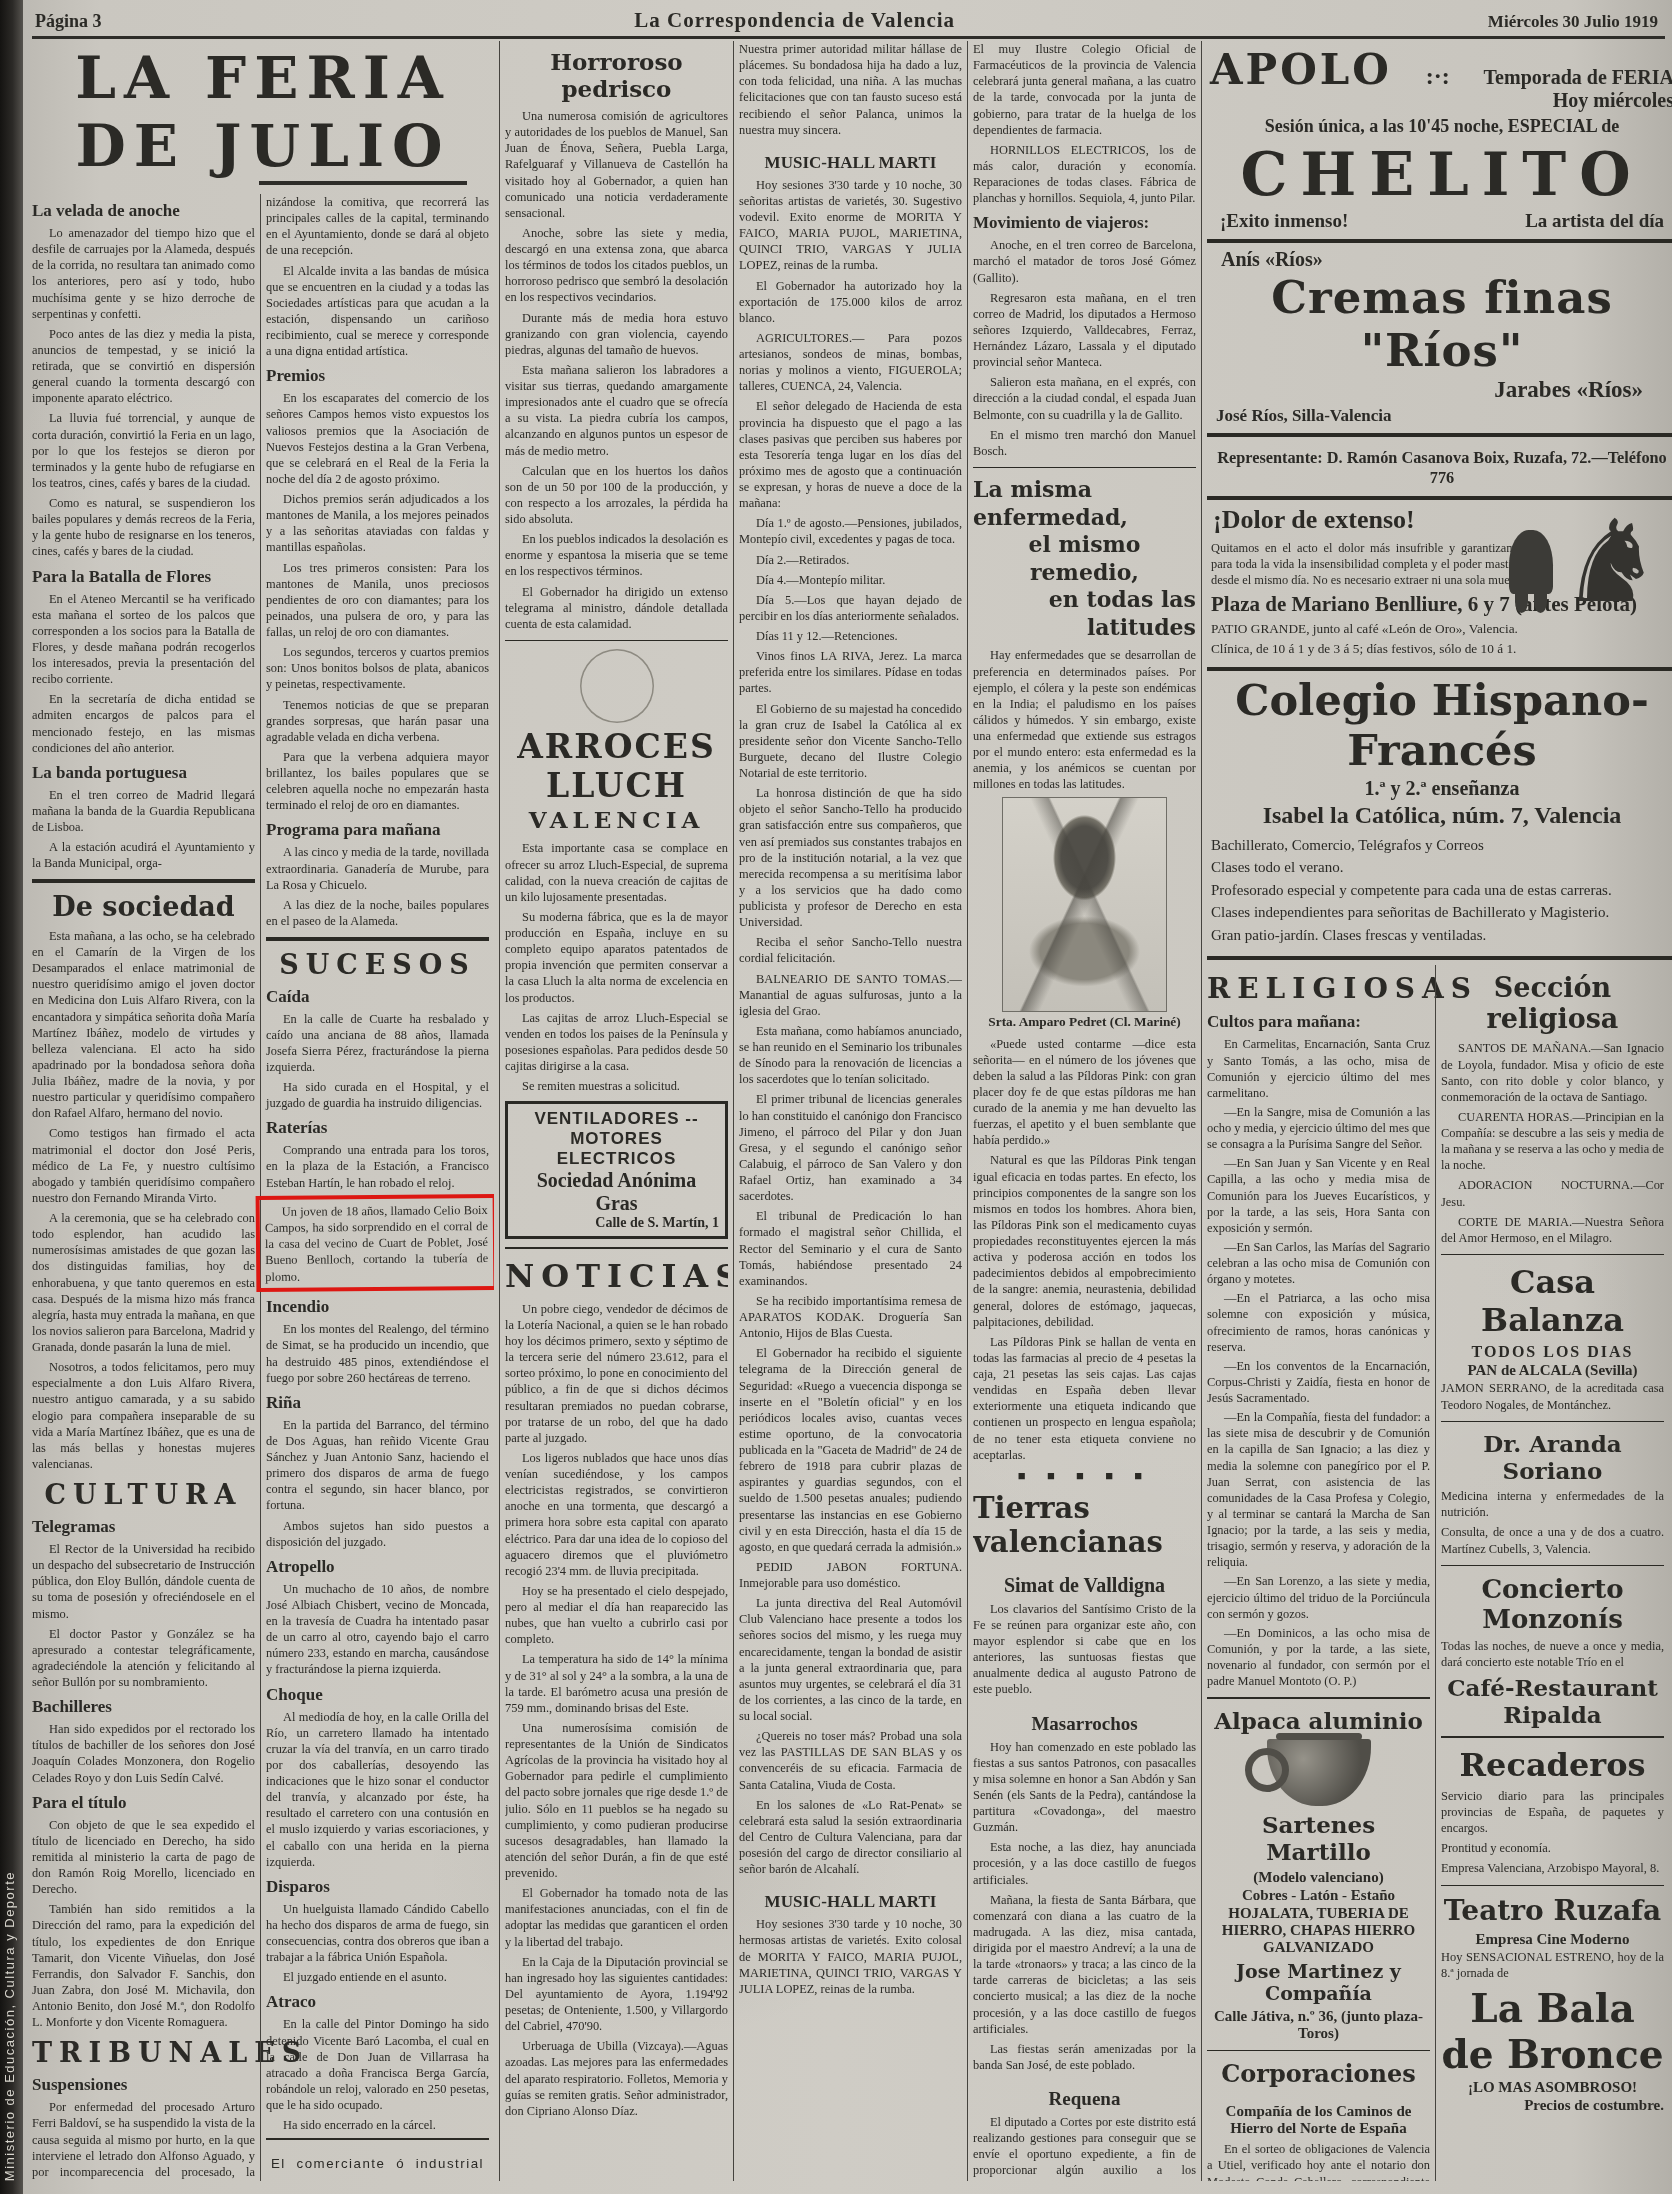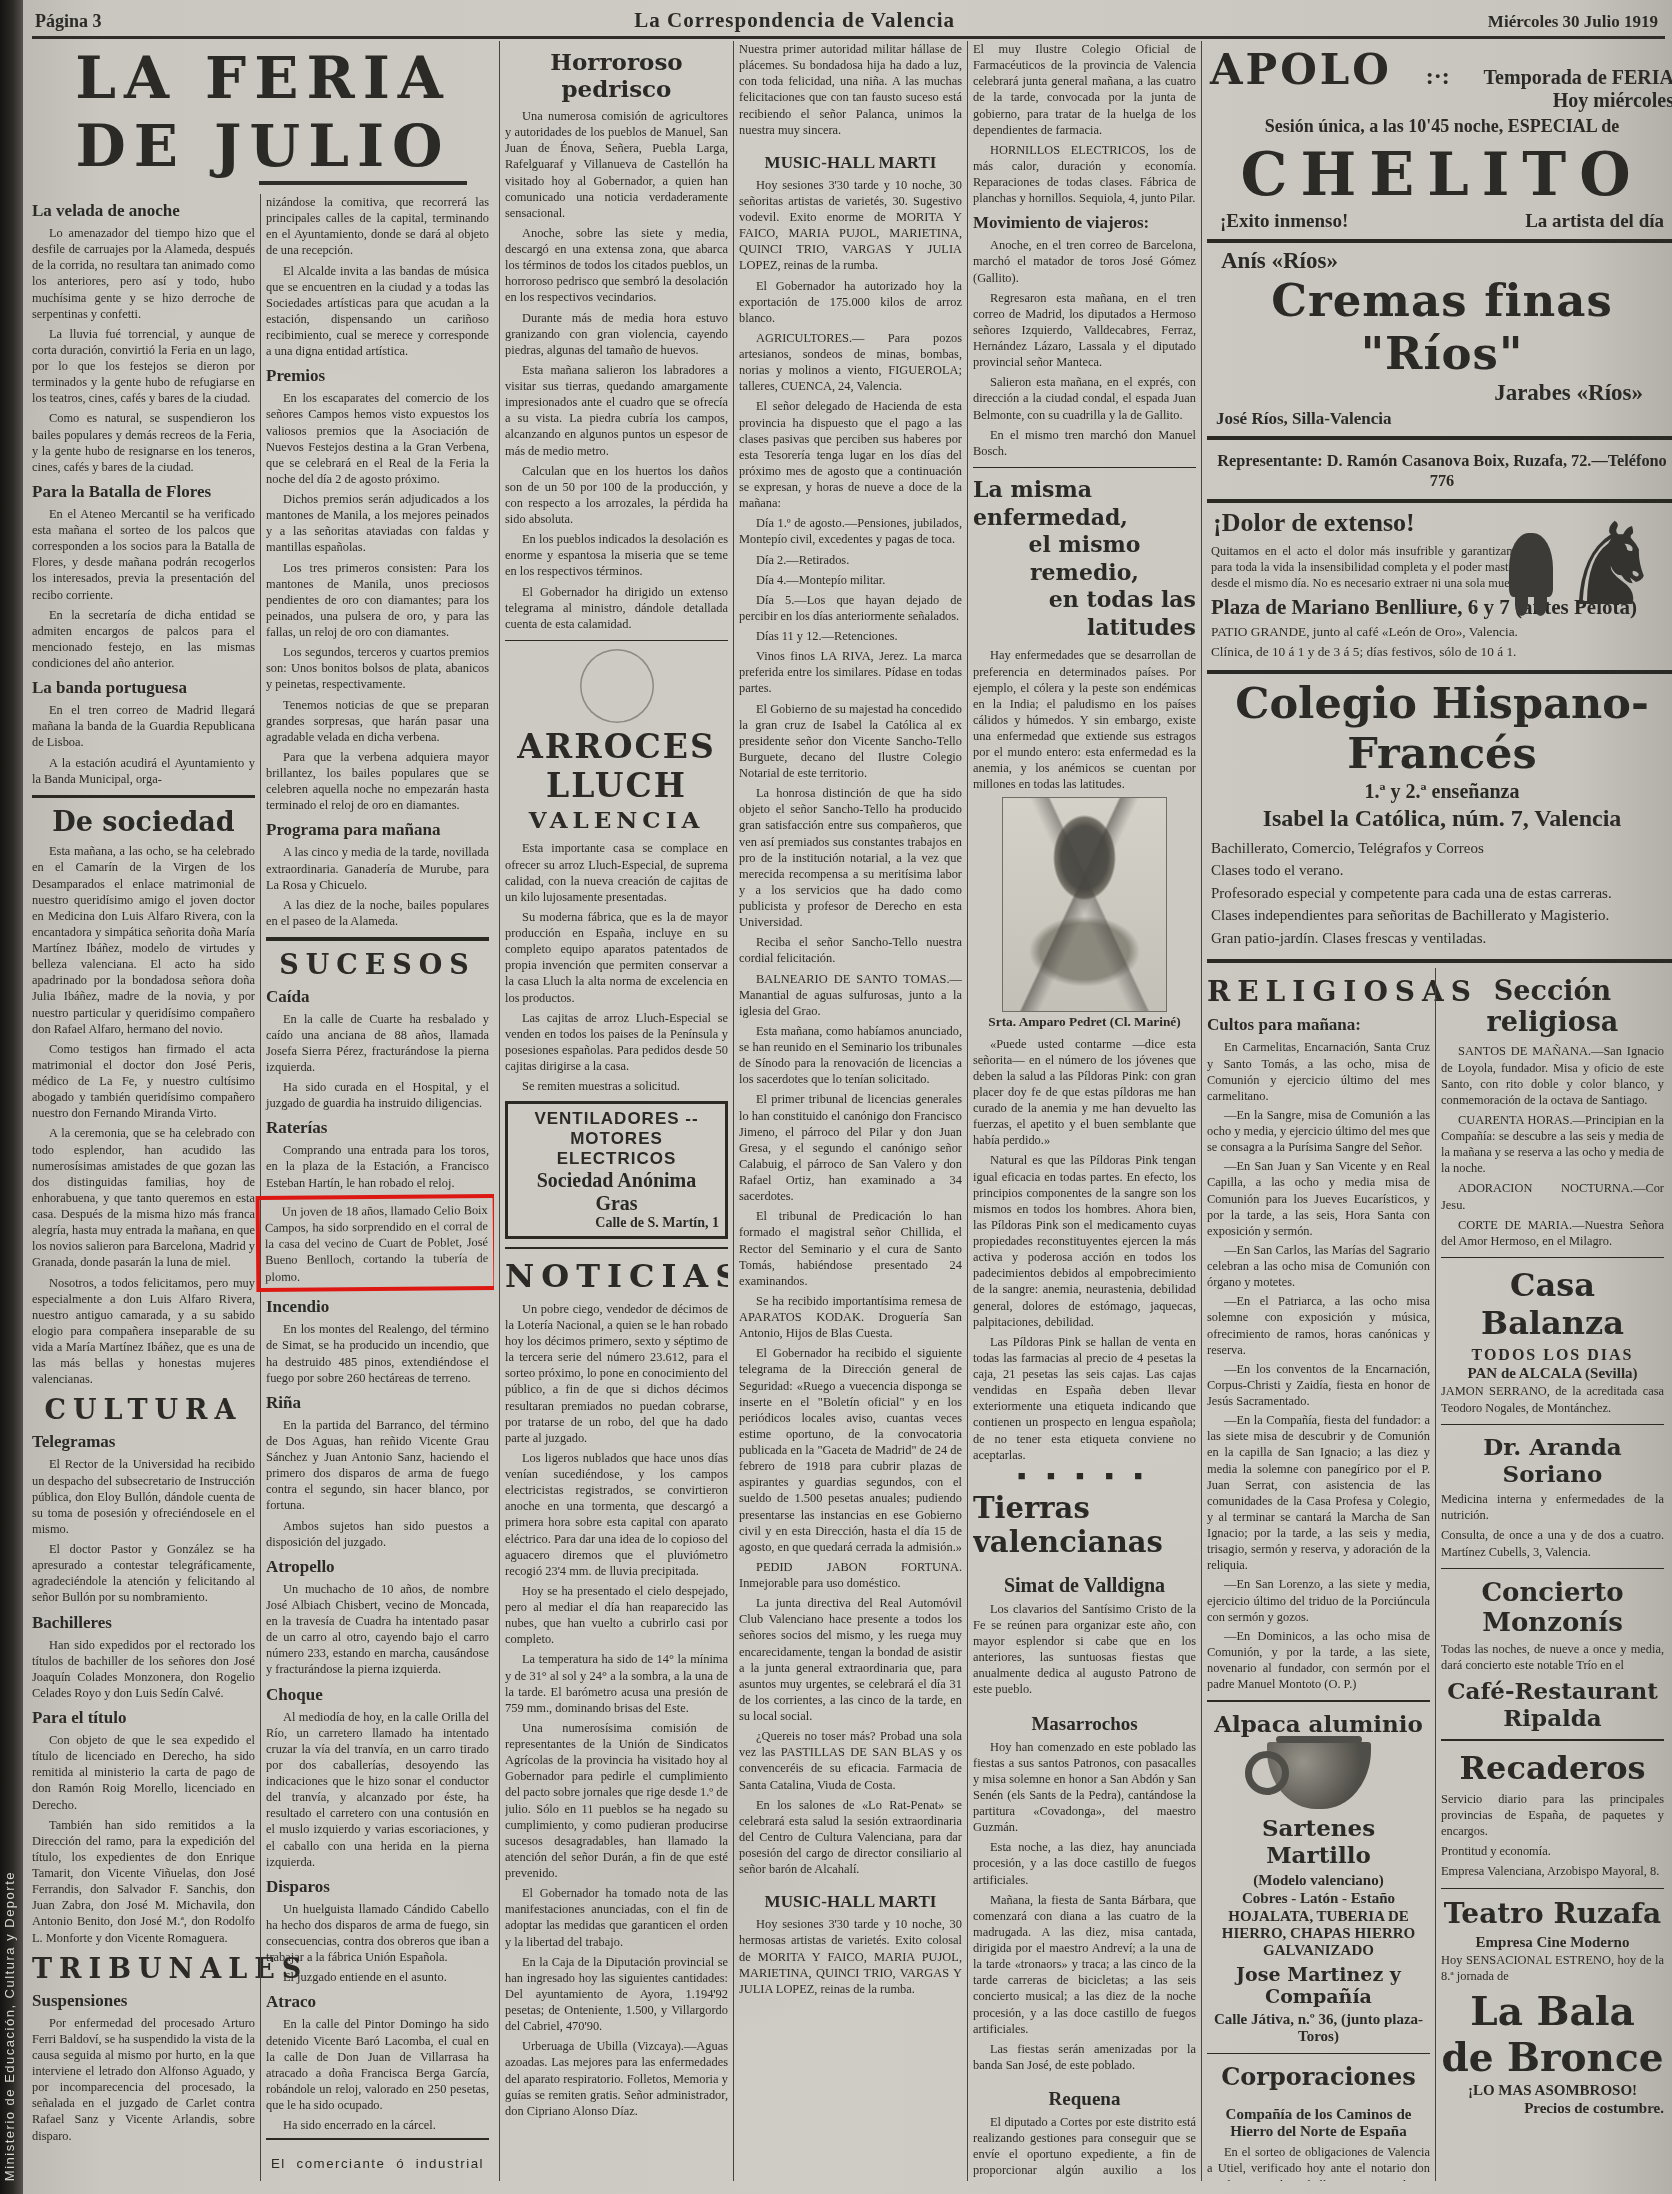--- a/index.html
+++ b/index.html
@@ -51,21 +51,21 @@
   .arroz-s{font-family:"DejaVu Serif",serif;font-weight:700;font-size:23px;text-align:center;letter-spacing:5px;margin:1px 0 7px;}
   .apolo{border-bottom:4px solid #2a2924;padding:4px 3px 7px;}
   .apolo-row{display:flex;align-items:baseline;justify-content:space-between;}
   .apolo-name{font-family:"DejaVu Serif",serif;font-size:42px;font-weight:700;letter-spacing:3px;}
   .apolo-sep{font-size:24px;font-weight:700;}
   .apolo-season{text-align:right;font-weight:700;font-size:20px;line-height:1.15;}
   .apolo-line{font-weight:700;font-size:18px;text-align:center;margin-top:4px;}
   .chelito{font-family:"DejaVu Serif",serif;font-weight:700;font-size:59px;text-align:center;letter-spacing:13px;margin:3px 0 1px;}
   .apolo-foot{display:flex;justify-content:space-between;font-weight:700;font-size:19px;padding:0 10px;}
   .rios{border-bottom:4px solid #2a2924;padding:5px 4px 7px;}
-  .rios-1{font-weight:700;font-size:23px;margin-left:10px;}
+  .rios-1{font-weight:700;font-size:20px;margin-left:10px;}
   .rios-2{font-family:"DejaVu Serif",serif;font-weight:700;font-size:45px;text-align:center;letter-spacing:1px;}
   .rios-3{font-weight:700;font-size:23px;text-align:right;margin-right:30px;}
   .rios-4{font-weight:700;font-size:17px;margin:3px 0 0 5px;}
   .merito{border-bottom:4px solid #2a2924;padding:5px 4px 8px;}
   .merito-row{display:flex;align-items:center;}
   .merito-l{font-weight:700;font-size:18px;line-height:1.2;width:128px;flex:none;}
   .merito-big{font-family:"DejaVu Serif",serif;font-weight:700;font-size:37px;letter-spacing:0.5px;}
   .merito-rep{font-weight:700;font-size:16.3px;text-align:center;margin-top:6px;}
   .muelas{border-bottom:4px solid #2a2924;padding:5px 4px 8px;position:relative;}
   .muelas-h{font-weight:700;font-size:26px;margin:0 0 5px 2px;}
@@ -125,20 +125,21 @@
 
     <div class="cols">
 
       <section class="col zoneL">
         <div class="feria-head">LA FERIA DE JULIO</div>
         <div class="feria-rule"></div>
         <div class="twocol">
           <div class="sub1">
             <div class="h2">La velada de anoche</div>
             <p>Lo amenazador del tiempo hizo que el desfile de carruajes por la Alameda, después de la corrida, no resultara tan animado como los anteriores, pero así y todo, hubo muchísima gente y se hizo derroche de serpentinas y confetti.</p>
+            <p>Poco antes de las diez y media la pista, anuncios de tempestad, y se inició la retirada, que se convirtió en dispersión general cuando la tormenta descargó con imponente aparato eléctrico.</p>
             <p>La lluvia fué torrencial, y aunque de corta duración, convirtió la Feria en un lago, por lo que los festejos se dieron por terminados y la gente hubo de refugiarse en los teatros, cines, cafés y bares de la ciudad.</p>
             <p>Como es natural, se suspendieron los bailes populares y demás recreos de la Feria, y la gente hubo de resignarse en los teneros, cines, cafés y bares de la ciudad.</p>
             <div class="h2">Para la Batalla de Flores</div>
             <p>En el Ateneo Mercantil se ha verificado esta mañana el sorteo de los palcos que corresponden a los socios para la Batalla de Flores, y desde mañana podrán recogerlos los interesados, previa la presentación del recibo corriente.</p>
             <p>En la secretaría de dicha entidad se admiten encargos de palcos para el mencionado festejo, en las mismas condiciones del año anterior.</p>
             <div class="h2">La banda portuguesa</div>
             <p>En el tren correo de Madrid llegará mañana la banda de la Guardia Republicana de Lisboa.</p>
             <p>A la estación acudirá el Ayuntamiento y la Banda Municipal, orga-</p>
             <div class="hr"></div>
             <div class="h1">De sociedad</div>

